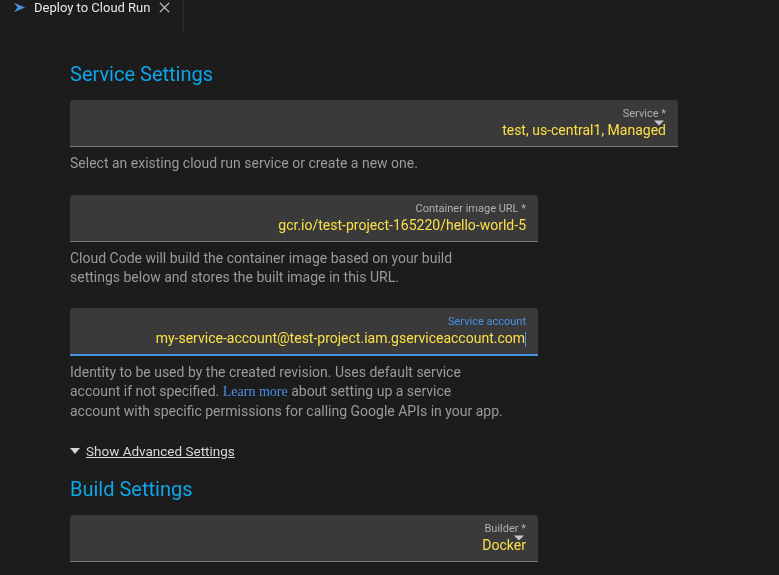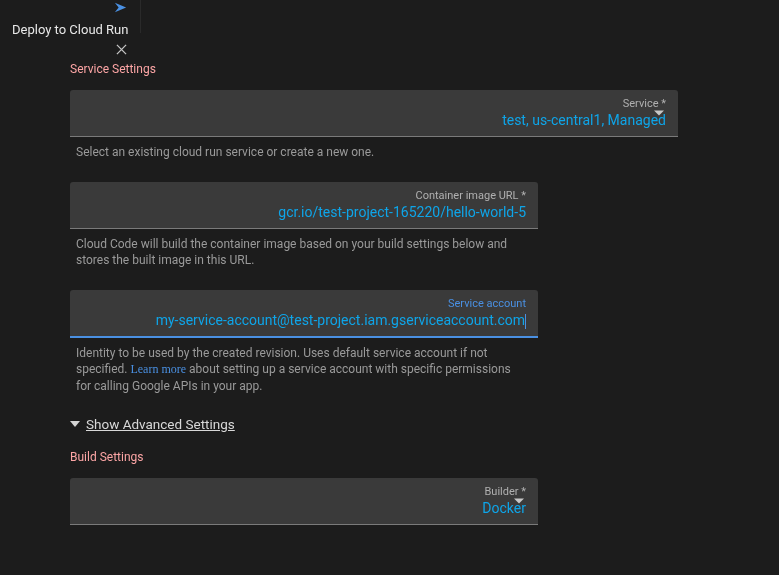--- a/index.html
+++ b/index.html
@@ -14,27 +14,26 @@
   }
   .tab-bar {
     height: 34px;
     display: flex;
     align-items: stretch;
     background: #1c1c1c;
     border-bottom: 1px solid #1c1c1c;
   }
   .tab {
     display: flex;
-    align-items: flex-end;
+    align-items: flex-start;
     gap: 7px;
     padding: 0 12px;
     background: #1c1c1c;
     border-right: 1px solid #2a2a2a;
     cursor: pointer;
-    flex-direction: column;
   }
   .tab-title {
     color: #e8e8e8;
     font-size: 13px;
   }
   .cloud-run-icon {
     width: 15px; height: 15px;
     display: inline-flex;
     align-items: center;
   }
@@ -42,22 +41,22 @@
     color: #c6c6c6;
     font-size: 13px;
     width: 14px; height: 14px;
     display: flex; align-items: center; justify-content: center;
     cursor: pointer;
   }
   .content {
     padding: 20px 70px 20px 70px;
   }
   .section-title {
-    color: #fca5a5;
-    font-size: 12px;
+    color: #0ea5e9;
+    font-size: 20px;
     font-weight: 400;
     margin: 8px 0 14px 0;
   }
   .field {
     background: #3a3a3a;
     border-radius: 3px 3px 0 0;
     border-bottom: 1px solid #7a7a7a;
     padding: 7px 12px 6px 12px;
     position: relative;
     text-align: right;
@@ -71,41 +70,41 @@
     font-size: 11px;
     color: #b0b0b0;
     margin-bottom: 1px;
     display: block;
   }
   .field.focused .field-label {
     color: #4a90e2;
   }
   .field-value {
     font-size: 14px;
-    color: #0ea5e9;
+    color: #fde047;
     line-height: 1.35;
     background: transparent;
     border: none;
     outline: none;
     width: 100%;
   }
   .dropdown-arrow {
     position: absolute;
     right: 14px;
     top: 50%;
     transform: translateY(-50%);
     width: 0; height: 0;
     border-left: 5px solid transparent;
     border-right: 5px solid transparent;
     border-top: 5px solid #c8c8c8;
   }
   .help {
-    font-size: 12px;
+    font-size: 14px;
     color: #9a9a9a;
-    margin: 7px 2px 0 6px;
+    margin: 7px 2px 0 0;
     line-height: 1.35;
     max-width: 608px;
   }
   .help a { color: #4a90e2; text-decoration: none; font-family: Liberation Serif, serif; }
   .block { margin-bottom: 22px; }
   .adv-toggle {
     display: flex;
     align-items: center;
     gap: 4px;
     color: #d8d8d8;

